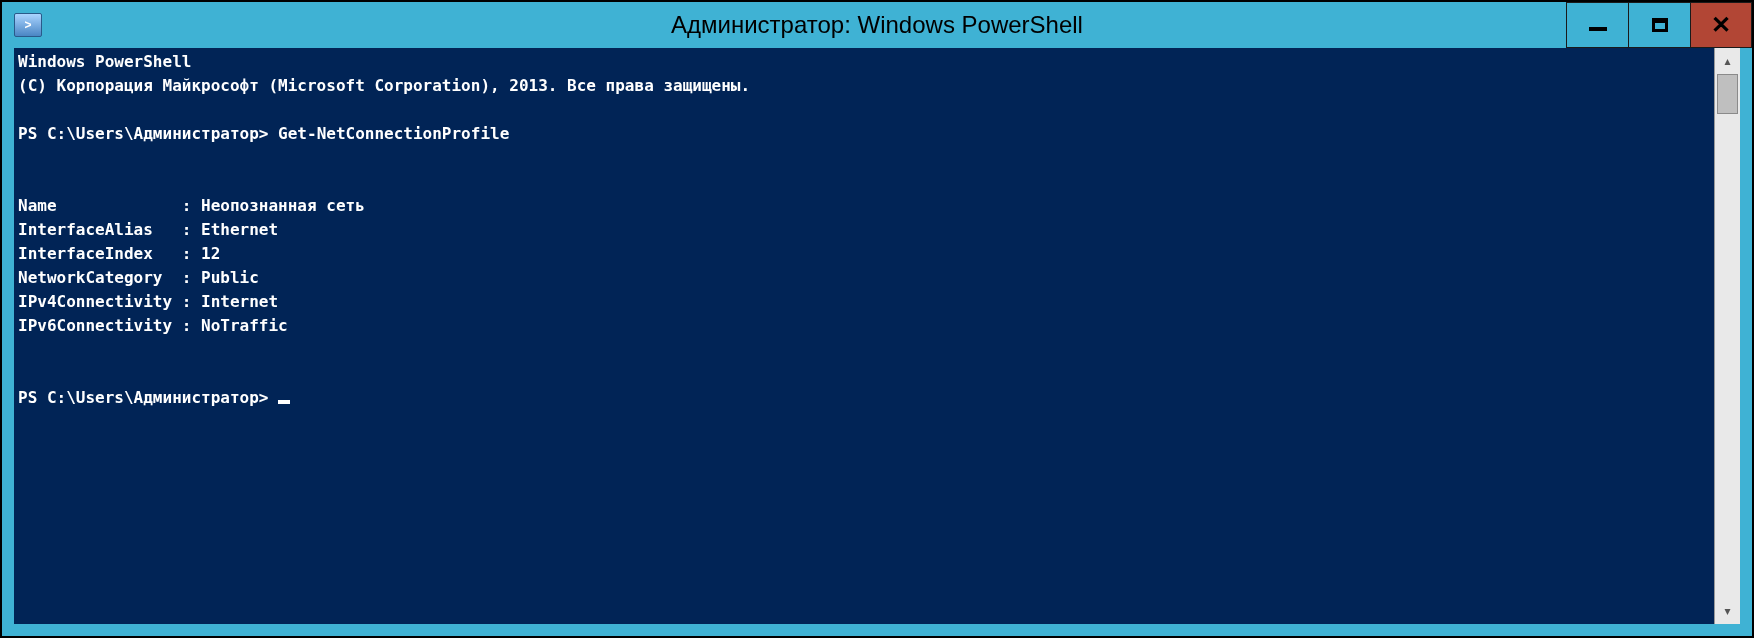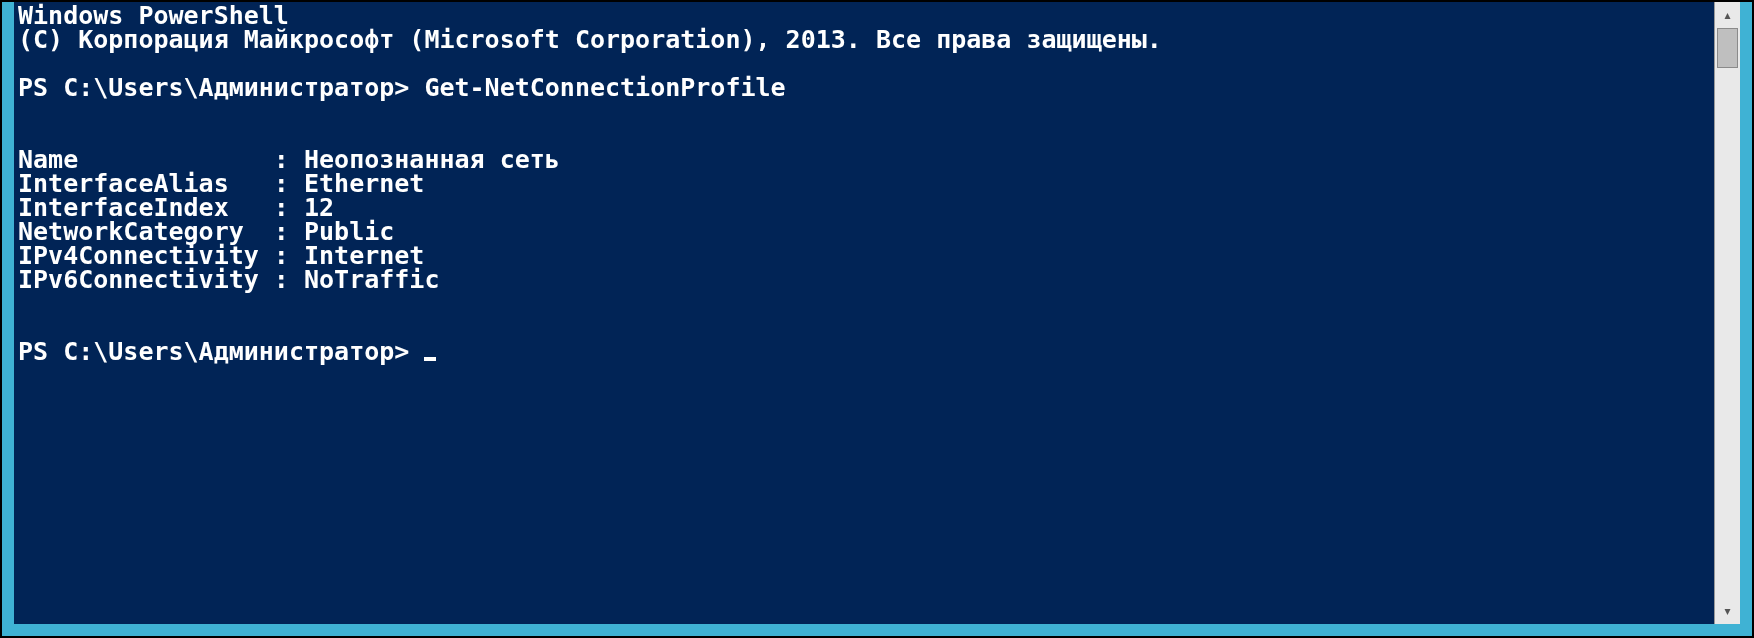--- a/index.html
+++ b/index.html
@@ -87,21 +87,21 @@
     flex: 1;
     margin: 0 12px 12px 12px;
     display: flex;
     background: #012456;
   }
   .console {
     flex: 1;
     background: #012456;
     color: #fff;
     font-family: "Lucida Console", Consolas, monospace;
-    font-size: 25px;
+    font-size: 16px;
     line-height: 24px;
     padding: 2px 4px;
     white-space: pre;
     overflow: hidden;
     font-weight: bold;
   }
   .scrollbar {
     width: 26px;
     background: #e9e9e9;
     display: flex;
@@ -132,20 +132,35 @@
     background:#fff;
     vertical-align: baseline;
     margin-bottom:-1px;
   }
 </style>
 </head>
 <body>
 
 <div class="window">
 
+  <div class="titlebar">
+    <div class="titlebar-icon"></div>
+    <div class="titlebar-title">Администратор: Windows PowerShell</div>
+    <div class="window-controls">
+      <div class="win-btn">
+          <div class="glyph-min"></div>
+        </div>
+      <div class="win-btn">
+          <div class="glyph-max"></div>
+        </div>
+      <div class="win-btn close">
+          <span class="glyph-close">✕</span>
+        </div>
+    </div>
+  </div>
 
   <div class="client-area">
     <div class="console"><span>Windows PowerShell</span>
 <span>(C) Корпорация Майкрософт (Microsoft Corporation), 2013. Все права защищены.</span>
 
 <span>PS C:\Users\Администратор&gt; </span><span>Get-NetConnectionProfile</span>
 
 
 <span>Name             : Неопознанная сеть</span>
 <span>InterfaceAlias   : Ethernet</span>

